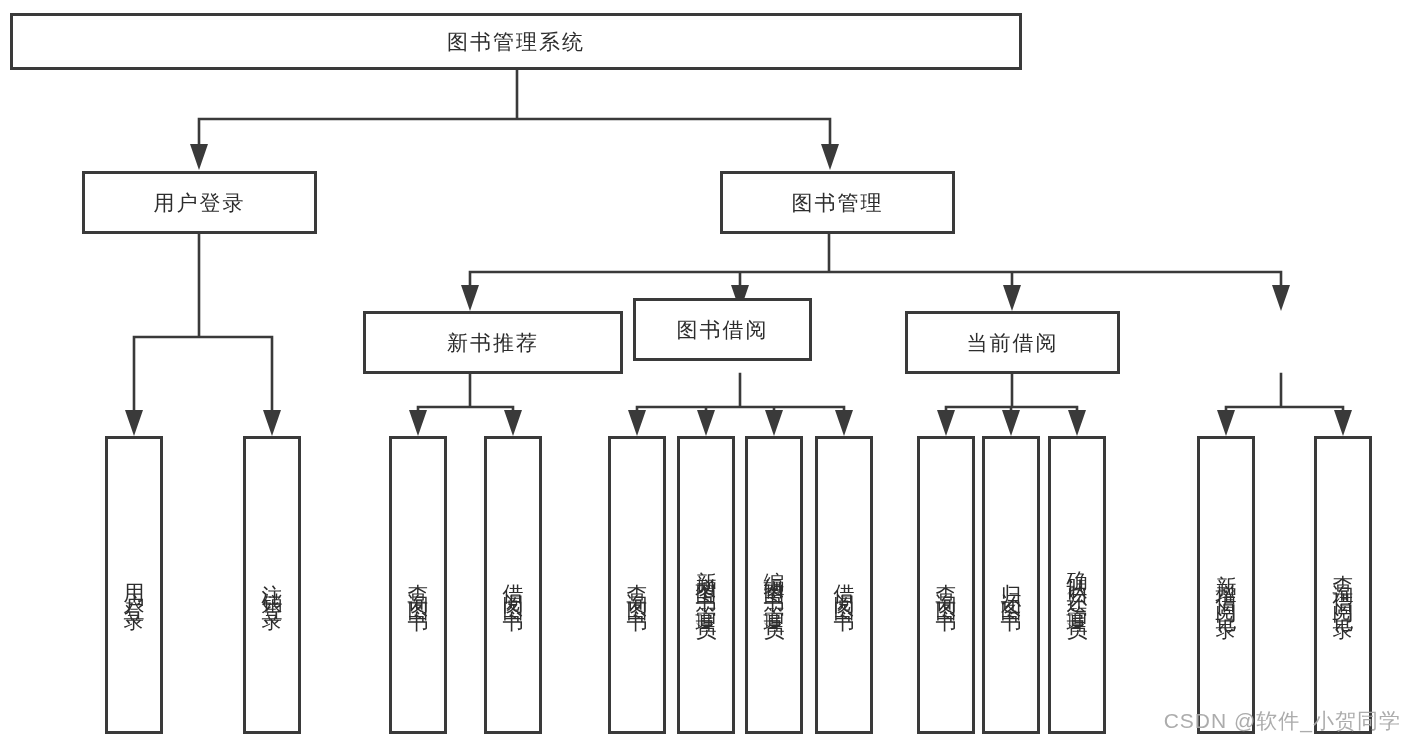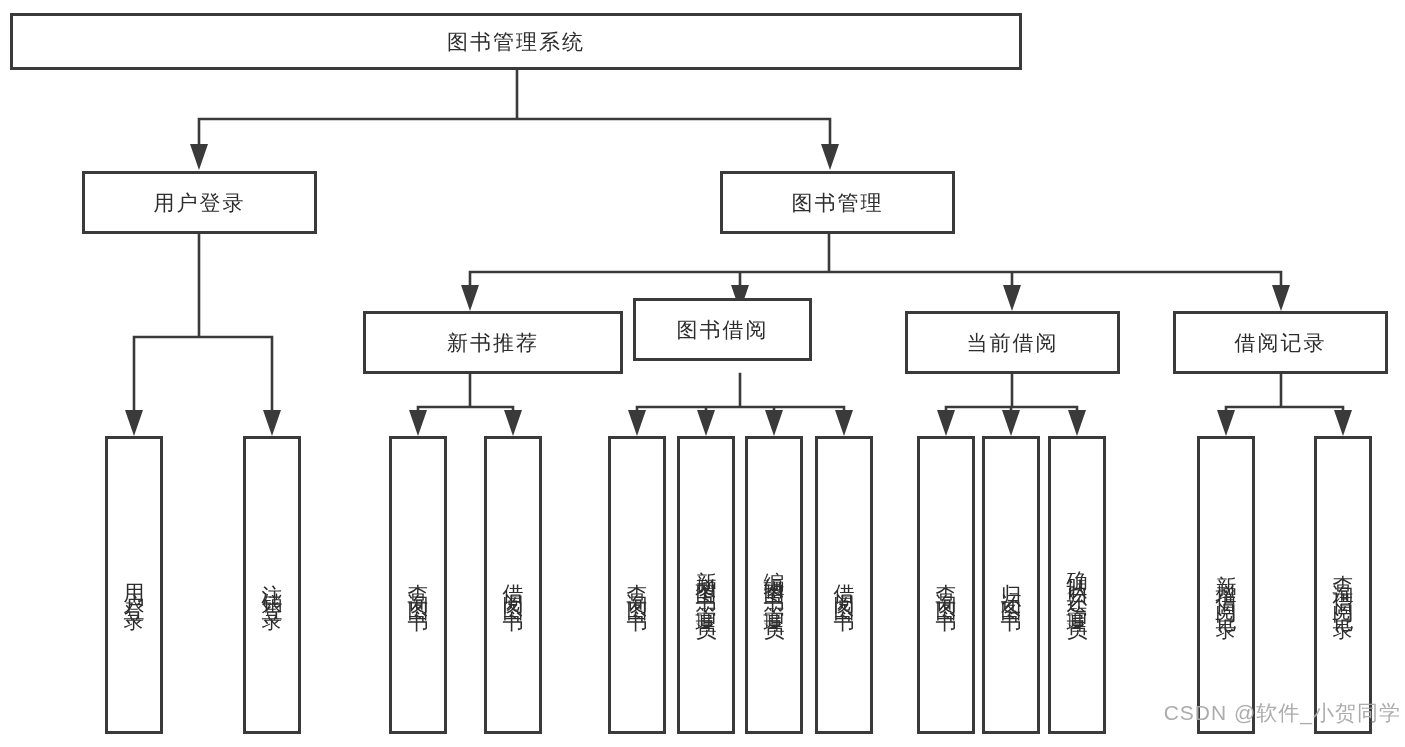--- a/index.html
+++ b/index.html
@@ -48,21 +48,21 @@
   }
   .leaf.long {
     letter-spacing: 7px;
   }
   .leaf.mid {
     letter-spacing: 9px;
   }
   .watermark {
     position: absolute;
     right: 4px;
-    bottom: 20px;
+    bottom: 12px;
     font-size: 21px;
     letter-spacing: 1px;
     color: rgba(168, 168, 168, 0.95);
     z-index: 5;
     white-space: nowrap;
   }
 </style>
 </head>
 <body>
 
@@ -102,21 +102,20 @@
   </svg>
 
   <div class="box hbox" style="left:10px; top:13px; width:1012px; height:57px;">图书管理系统</div>
 
   <div class="box hbox" style="left:82px; top:171px; width:235px; height:63px;">用户登录</div>
   <div class="box hbox" style="left:712px; top:171px; width:235px; height:63px;margin-left:8px;">图书管理</div>
 
   <div class="box hbox" style="left:363px; top:311px; width:260px; height:63px;">新书推荐</div>
   <div class="box hbox" style="left:633px; top:298px; width:179px; height:63px;">图书借阅</div>
   <div class="box hbox" style="left:905px; top:311px; width:215px; height:63px;font-family:Liberation Serif, serif;">当前借阅</div>
-  <div class="box hbox" style="left:1173px; top:311px; width:215px; height:63px;">借阅记录</div>
 
   <div class="box leaf" style="left:105px; top:436px; width:58px; height:298px;">用户登录</div>
   <div class="box leaf" style="left:243px; top:436px; width:58px; height:298px;">注销登录</div>
 
   <div class="box leaf" style="left:389px; top:436px; width:58px; height:298px;">查询图书</div>
   <div class="box leaf" style="left:484px; top:436px; width:58px; height:298px;">借阅图书</div>
 
   <div class="box leaf" style="left:608px; top:436px; width:58px; height:298px;">查询图书</div>
   <div class="box leaf long" style="left:677px; top:436px; width:58px; height:298px;">新增图书（管理员）</div>
   <div class="box leaf long" style="left:745px; top:436px; width:58px; height:298px;">编辑图书（管理员）</div>

